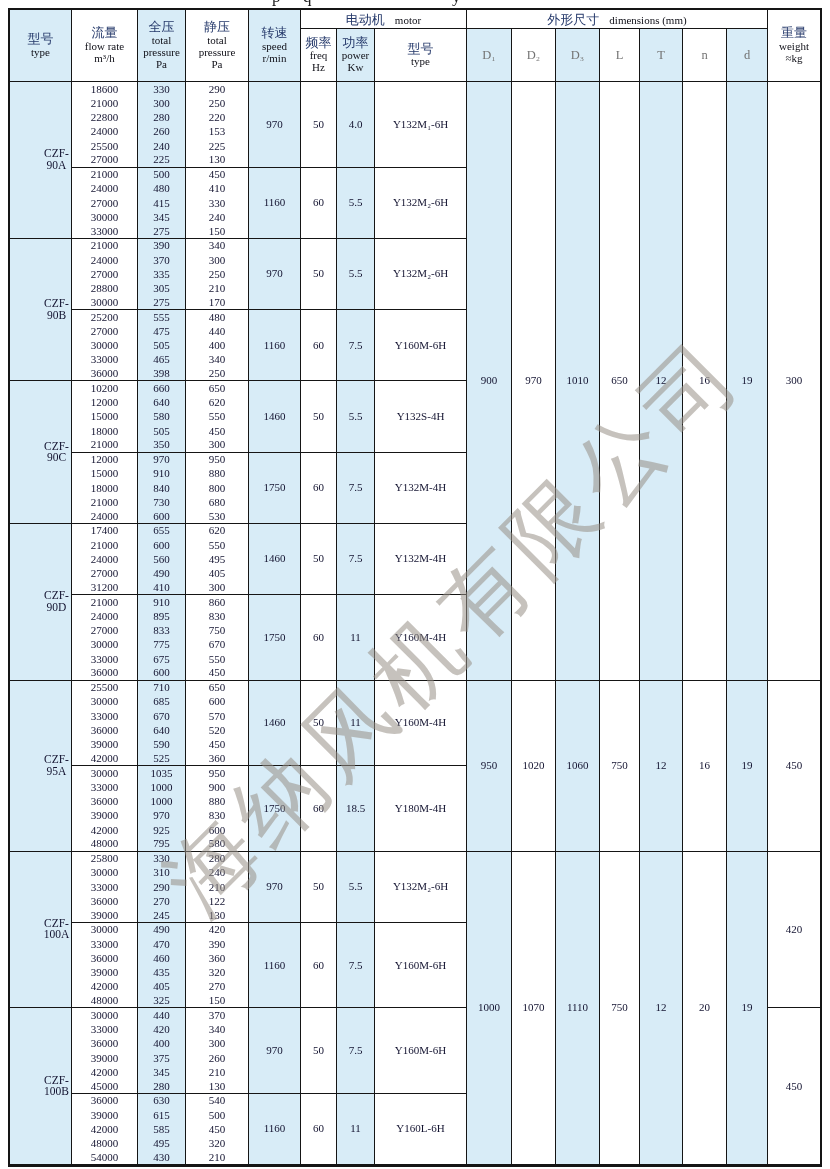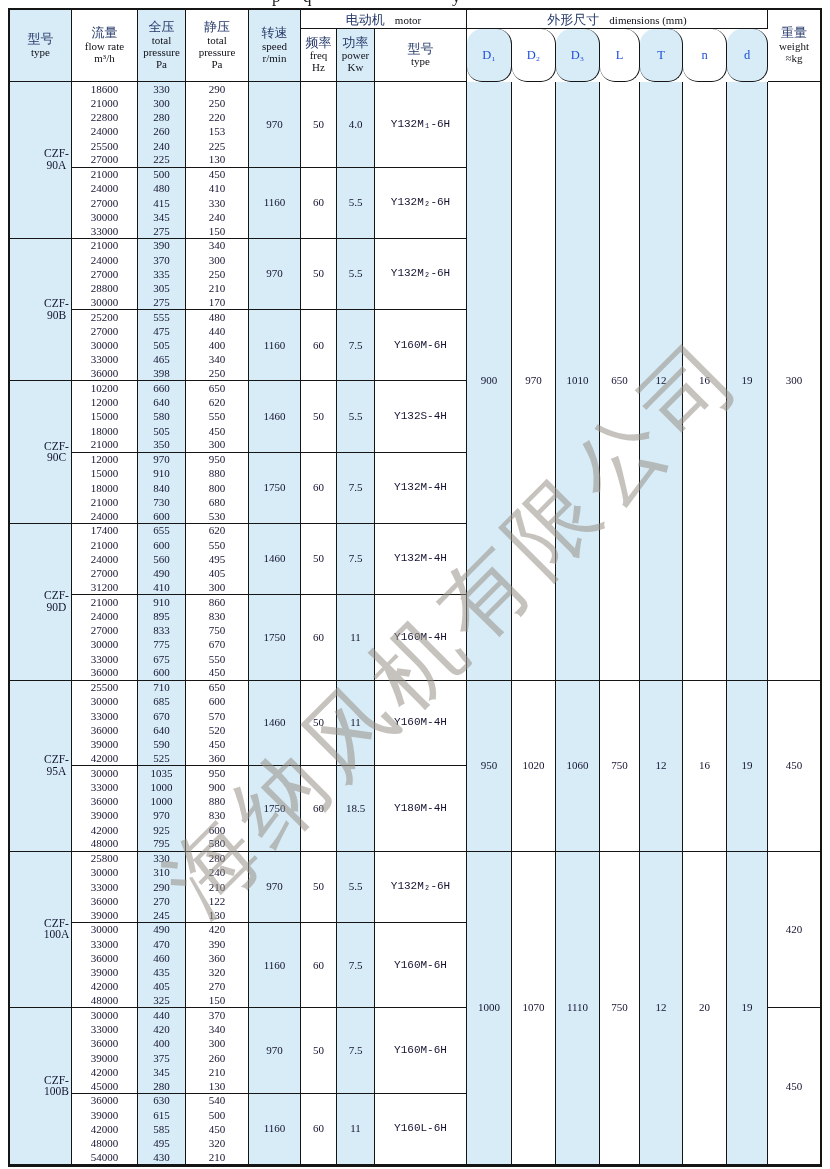--- a/index.html
+++ b/index.html
@@ -18,25 +18,25 @@
         font-weight:normal;overflow:hidden;}
   .noR{border-right:none;}
   thead th{border-bottom:1px solid #151515;}
   thead tr.r1{height:17px;}
   thead tr.r2{height:53px;}
   th .zh{display:block;font-size:13px;line-height:1.12;color:#24386a;white-space:pre-line;}
   th .en{display:block;font-size:11px;line-height:1.08;color:#101018;white-space:pre-line;}
   th.group{background:#ffffff;}
   th.group .zh,th.group .en{display:inline;}
   th.group .zh{margin-right:10px;}
-  th.dim{font-size:12.5px;color:#1d4ed8;border-radius:15px;}
+  th.dim{font-size:12.5px;color:#737373;}
   tbody tr{height:14.26px;}
   tbody td{font-size:11px;line-height:1;color:#131330;}
   td.model{font-size:11.5px;padding-left:32px;}
-  td.motor{font-size:11px;font-family:Liberation Mono, monospace;}
+  td.motor{font-size:11px;}
   .bb{border-bottom:1px solid #151515;}
   
   .watermark{
     position:absolute;left:140px;top:856px;transform:rotate(-45deg);transform-origin:0 0;
     font-size:88px;letter-spacing:8px;white-space:nowrap;color:rgba(152,143,134,0.55);
     z-index:5;pointer-events:none;font-family:inherit;
   }
 </style>
 </head>
 <body>

